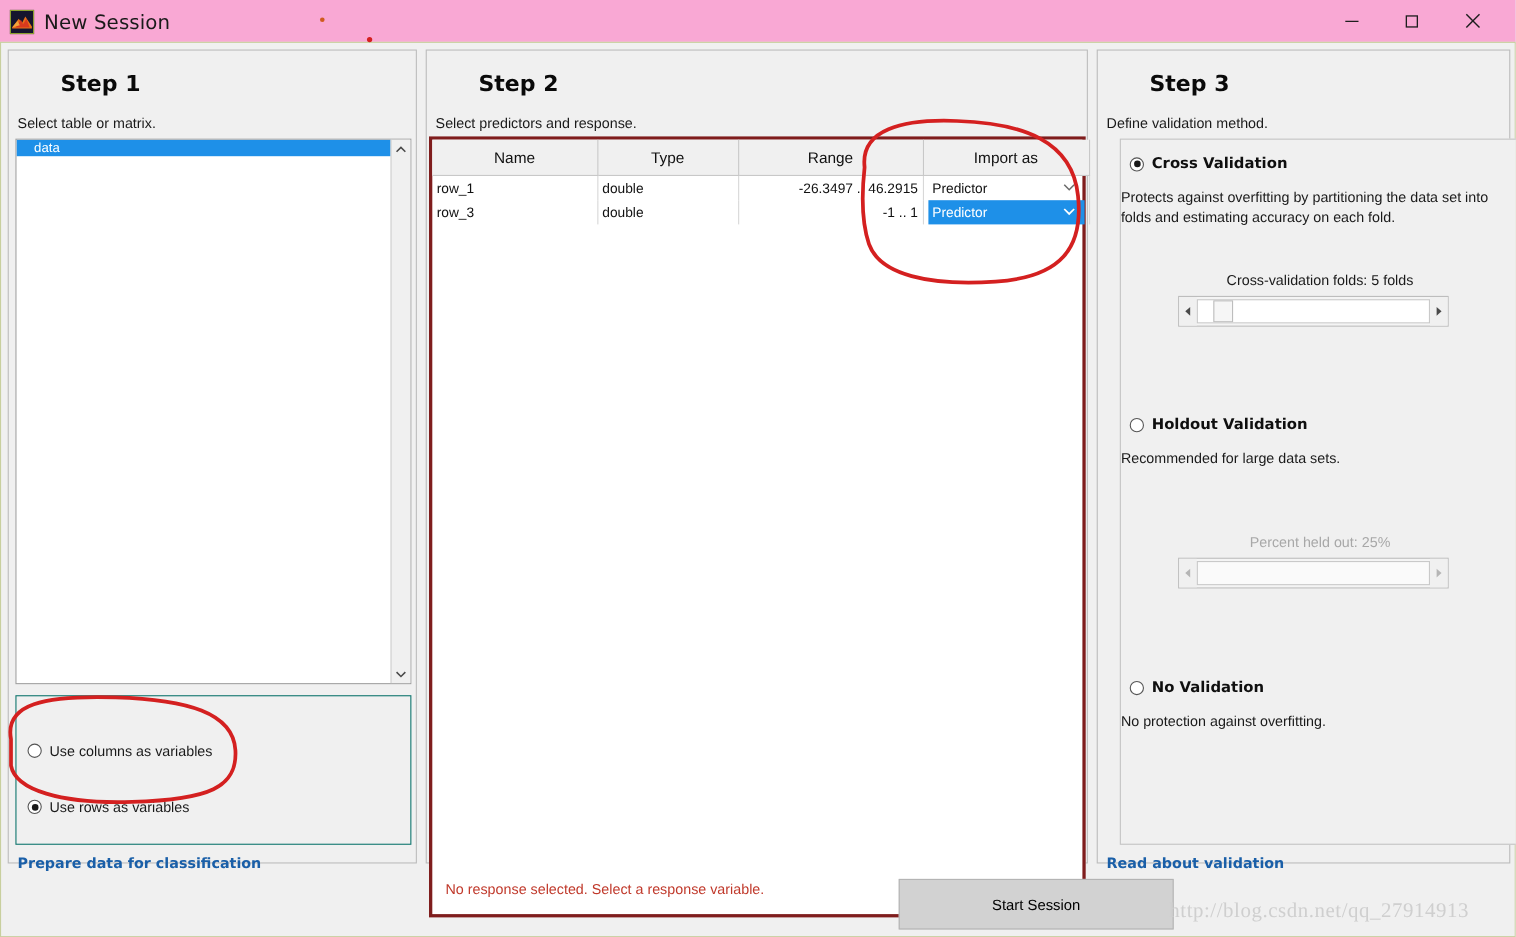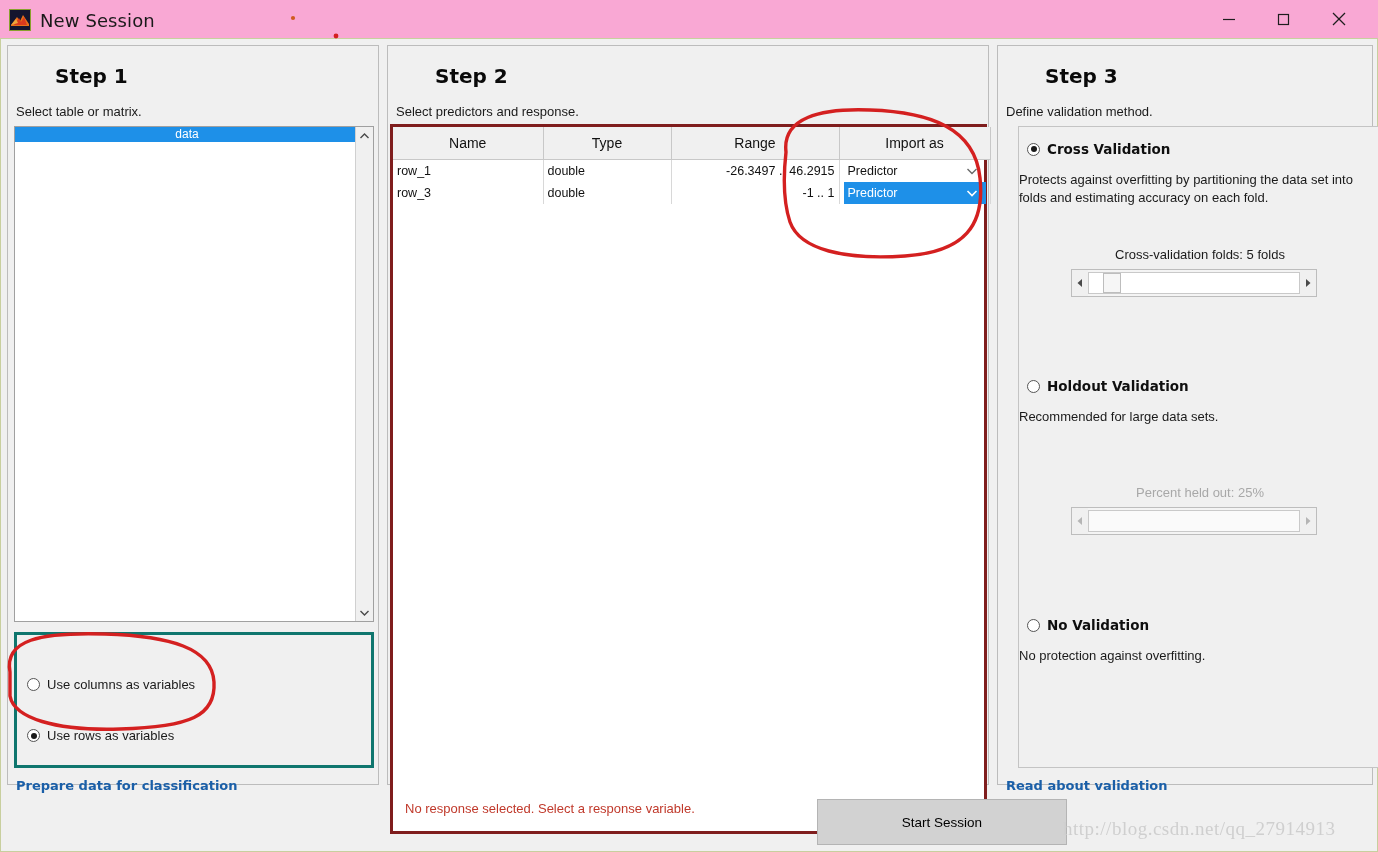--- a/index.html
+++ b/index.html
@@ -79,42 +79,41 @@
     width: 360px; height: 496px;
     background: #ffffff; border: 1px solid #a0a0a0;
     box-sizing: border-box;
   }
   #varlist {
     position: absolute; left: 0; top: 0; right: 17px; bottom: 0;
     overflow: hidden;
   }
   .list-item {
     height: 15px; line-height: 15px;
-    font-size: 12px; padding-left: 3px;
+    font-size: 12px; padding-left: 16px;
     color: #000;
-    text-align: center;
   }
   .list-item.selected { background: #1e90e8; color: #ffffff; }
   #varlist-scroll {
     position: absolute; right: 0; top: 0; width: 17px; bottom: 0;
     background: #f0f0f0; border-left: 1px solid #d0d0d0;
   }
   .sb-arrow {
     position: absolute; left: 0; width: 17px; height: 17px;
     display: flex; align-items: center; justify-content: center;
     color: #4a4a4a; font-size: 9px;
   }
   .sb-arrow.up { top: 0; }
   .sb-arrow.down { bottom: 0; }
 
   
   #radio-group {
     position: absolute; left: 6px; top: 586px;
     width: 360px; height: 136px;
-    border: 3px solid #0f766e; background: #f0f0f0;
+    border: 1px solid #0f766e; background: #f0f0f0;
     box-sizing: border-box;
   }
   .radio-row {
     position: absolute; left: 10px;
     display: flex; align-items: center;
     font-size: 13px; color: #1a1a1a;
   }
   #radio-cols { top: 42px; }
   #radio-rows { top: 93px; }
   .radio-dot {

